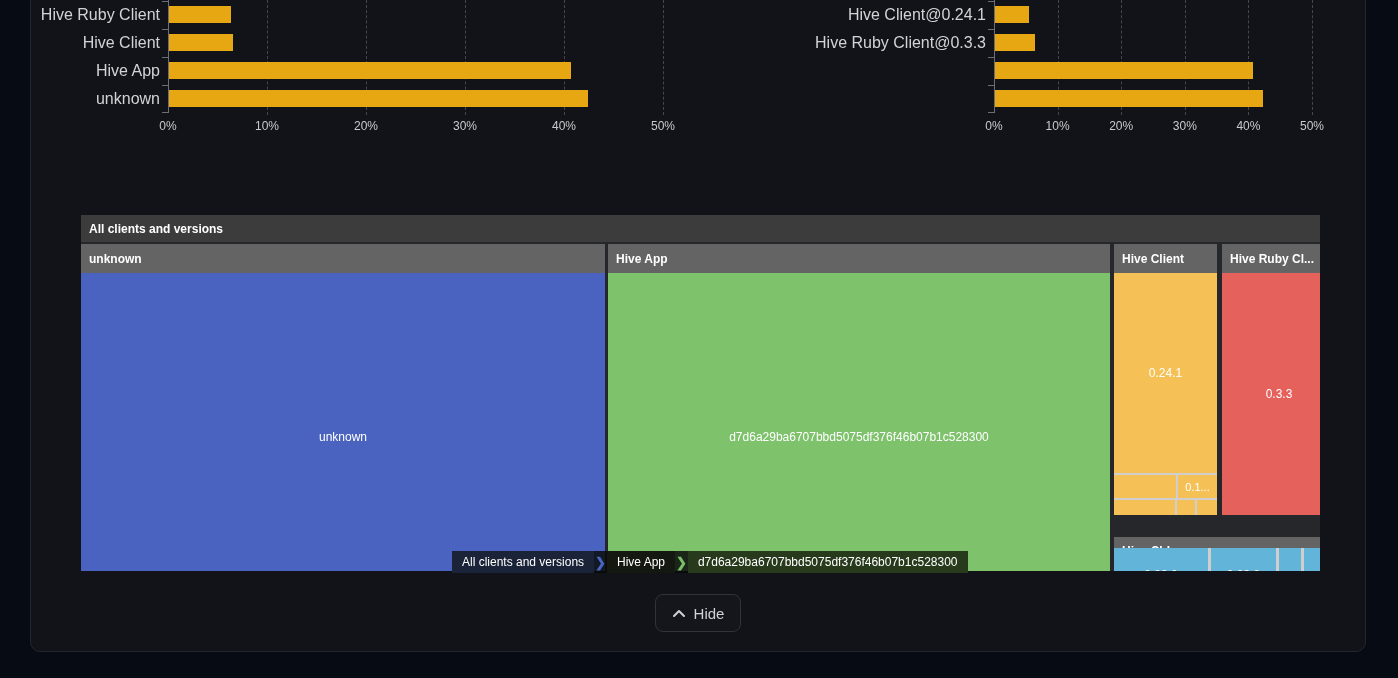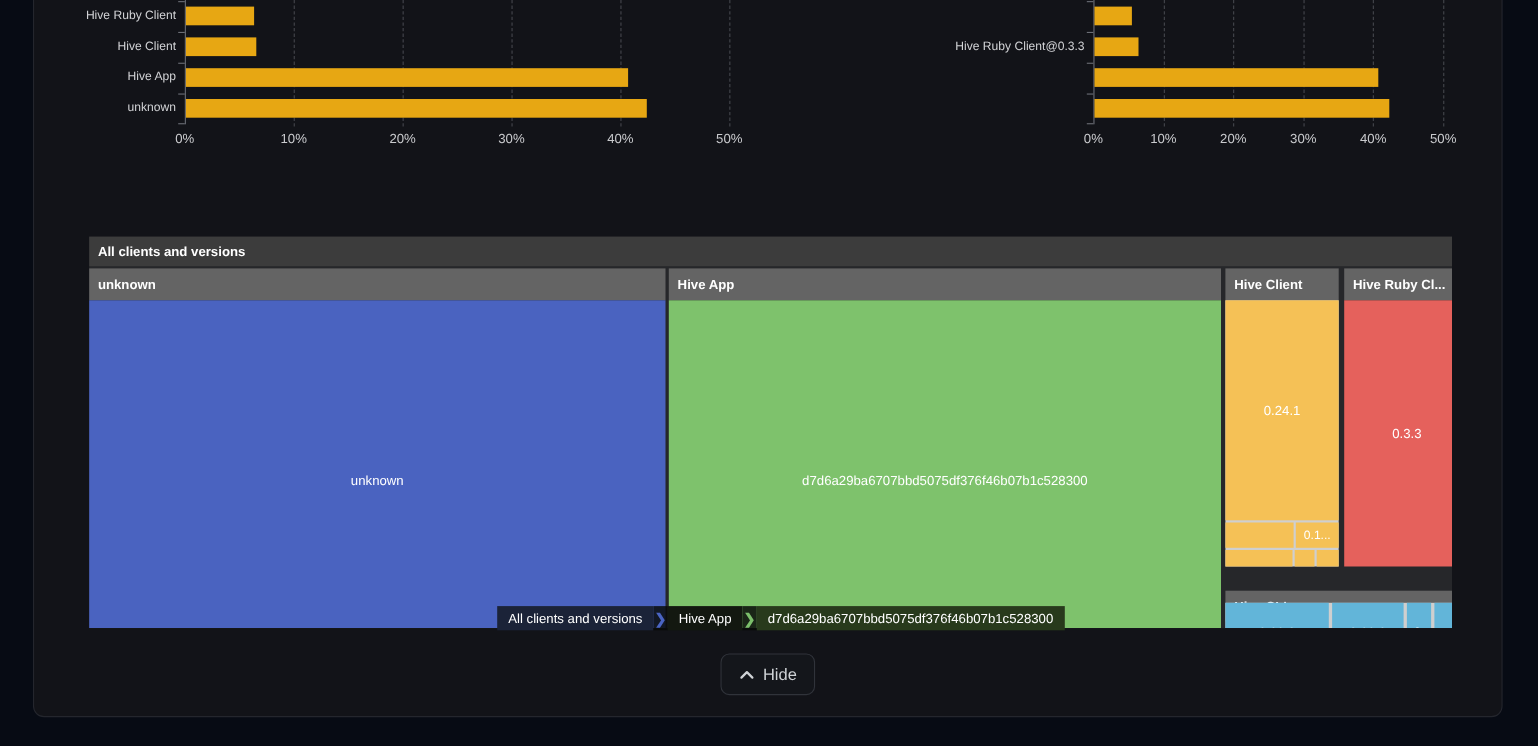--- a/index.html
+++ b/index.html
@@ -6,21 +6,21 @@
   html,body { background:#070b14; }
   body { font-family:"Liberation Sans", sans-serif; }
   #stage { position:relative; width:1398px; height:678px; background:#070b14; overflow:hidden; }
   #card { position:absolute; left:30px; top:-12px; width:1336px; height:664px;
           background:#121318; border:1px solid #24262d; border-radius:0 0 10px 10px; }
   
   .chart { position:absolute; top:0; height:140px; }
   .gridline { position:absolute; top:0; height:115px; width:0; border-left:1px dashed #45474d; }
   .axisline { position:absolute; top:0; height:113px; width:1px; background:#6b6e76; }
   .axis-tick { position:absolute; height:1px; width:6px; background:#6b6e76; }
-  .cat-label { position:absolute; color:#d2d3d6; font-size:11px; text-align:right; white-space:nowrap; }
+  .cat-label { position:absolute; color:#d2d3d6; font-size:16px; text-align:right; white-space:nowrap; }
   .bar { position:absolute; height:17px; }
   .tick-label { position:absolute; top:119px; width:56px; text-align:center; color:#c9cacd; font-size:12px; }
   
   #treemap { position:absolute; left:81px; top:215px; width:1239px; height:356px; background:#26272a; overflow:hidden; }
   .tm-header { position:absolute; display:flex; align-items:center; padding-left:8px;
                color:#ffffff; font-size:12px; font-weight:bold; white-space:nowrap; overflow:hidden; }
   .tm-cell { position:absolute; display:flex; align-items:center; justify-content:center;
              color:#ffffff; font-size:12px; white-space:nowrap; overflow:hidden; }
   
   #tooltip { position:absolute; left:677px; top:283px; width:120px; height:39px;
@@ -76,20 +76,21 @@
       <div class="gridline" style="left: 421.2px;"></div>
       <div class="gridline" style="left: 484.8px;"></div>
       <div class="gridline" style="left: 548.4px;"></div>
       <div class="gridline" style="left: 612px;"></div>
       <div class="axisline" style="left: 294px;"></div>
       <div class="axis-tick" style="left: 288px; top: 1px;"></div>
       <div class="axis-tick" style="left: 288px; top: 29px;"></div>
       <div class="axis-tick" style="left: 288px; top: 57px;"></div>
       <div class="axis-tick" style="left: 288px; top: 85px;"></div>
       <div class="axis-tick" style="left: 288px; top: 112px;"></div>
+      <div class="cat-label" style="left: 0px; width: 286px; top: 6px; height: 17px; line-height: 17px;">Hive Client@0.24.1</div>
       <div class="bar" style="left: 295px; top: 6px; width: 33.708px; background: rgb(231, 167, 19);"></div>
       <div class="cat-label" style="left: 0px; width: 286px; top: 34px; height: 17px; line-height: 17px;">Hive Ruby Client@0.3.3</div>
       <div class="bar" style="left: 295px; top: 34px; width: 40.068px; background: rgb(231, 167, 19);"></div>
       <div class="bar" style="left: 295px; top: 62px; width: 257.58px; background: rgb(231, 167, 19);"></div>
       <div class="bar" style="left: 295px; top: 90px; width: 268.392px; background: rgb(231, 167, 19);"></div>
       <div class="tick-label" style="left: 266px;">0%</div>
       <div class="tick-label" style="left: 329.6px;">10%</div>
       <div class="tick-label" style="left: 393.2px;">20%</div>
       <div class="tick-label" style="left: 456.8px;">30%</div>
       <div class="tick-label" style="left: 520.4px;">40%</div>

